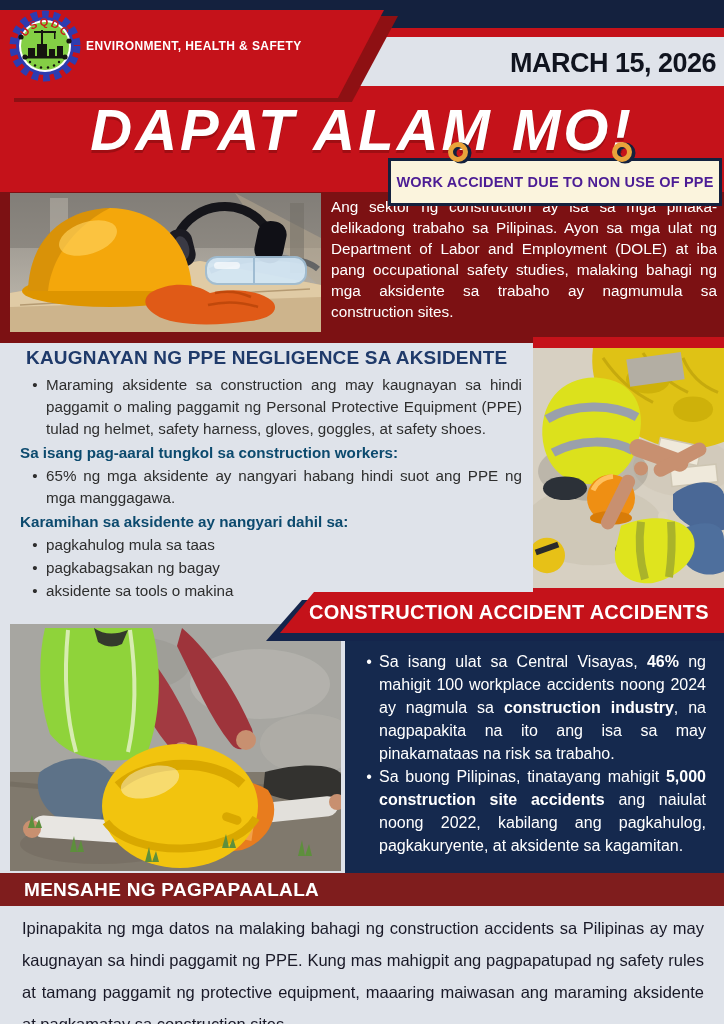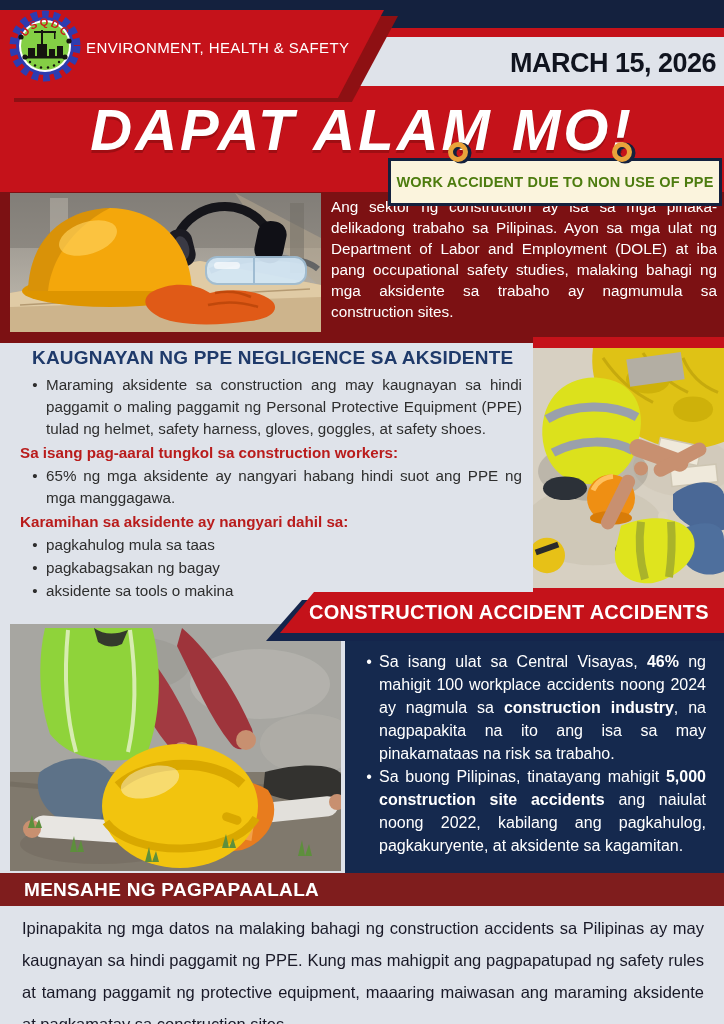--- a/index.html
+++ b/index.html
@@ -13,45 +13,45 @@
   .top-navy{left:0;top:0;width:724px;height:30px;background:#14213e;z-index:1;}
   .red-stripe{left:0;top:28px;width:724px;height:9px;background:#c5121a;z-index:1;}
   .gray-band{left:0;top:37px;width:724px;height:49px;background:#dfe3ea;z-index:1;}
   .date{left:440px;top:48px;width:276px;text-align:right;z-index:2;
     font-size:27px;font-weight:800;color:#10141f;letter-spacing:-0.5px;}
   .hdr-shadow{left:14px;top:16px;width:384px;height:86px;background:#8e1013;
     clip-path:polygon(0 0,100% 0,88% 100%,0 100%);z-index:2;}
   .hdr-red{left:0;top:10px;width:384px;height:88px;background:#c5121a;
     clip-path:polygon(0 0,100% 0,88% 100%,0 100%);z-index:3;}
   .hdr-title{left:86px;top:39px;z-index:4;color:#ffffff;
-    font-size:15px;font-weight:400;letter-spacing:0.4px;}
+    font-size:12px;font-weight:700;letter-spacing:0.4px;}
   .logo{left:8px;top:4px;width:74px;height:84px;z-index:5;}
   
   .hero{left:0;top:86px;width:724px;height:106px;background:#c5121a;z-index:1;}
   .hero-title{left:0;top:96px;width:724px;text-align:center;z-index:2;
     font-size:58px;font-weight:800;font-style:italic;color:#ffffff;
     letter-spacing:3px;text-shadow:0 3px 0 rgba(90,8,10,.35);white-space:nowrap;}
   .sign{left:388px;top:158px;width:328px;height:42px;background:#fbf4dd;
     border:3px solid #14213e;z-index:6;display:flex;align-items:center;justify-content:center;
-    font-size:14.5px;font-weight:800;color:#4d7c0f;letter-spacing:0.2px;text-align:center;}
+    font-size:14.5px;font-weight:800;color:#4c1d95;letter-spacing:0.2px;text-align:center;}
   .hook{width:26px;height:30px;z-index:7;}
   .hook1{left:446px;top:141px;} .hook2{left:610px;top:141px;}
   
   .maroon{left:0;top:192px;width:724px;height:151px;background:#7c1113;z-index:1;}
   .photo1{left:10px;top:193px;width:311px;height:139px;z-index:2;}
   .intro-text{left:331px;top:196px;width:386px;z-index:2;color:#ffffff;
     font-size:15.3px;line-height:21px;text-align:justify;}
   
-  .ppe-title{left:32px;top:347px;z-index:2;color:#1f3a6a;
+  .ppe-title{left:26px;top:347px;z-index:2;color:#1f3a6a;
     font-size:19px;font-weight:800;letter-spacing:0.2px;}
   .blk{z-index:2;color:#2e2e2e;font-size:15.2px;line-height:22px;}
   .bullet-row{display:flex;}
   .bullet-row .dot{width:22px;flex:0 0 22px;text-align:center;}
   .bullet-row p{margin:0;text-align:justify;flex:1;}
-  .bold-head{font-weight:800;color:#b91c1c;}
+  .bold-head{font-weight:800;color:#0c4a6e;}
   .ppe-b1{left:24px;top:374px;width:498px;}
   .ppe-h1{left:20px;top:442px;width:500px;}
   .ppe-b2{left:24px;top:465px;width:498px;}
   .ppe-h2{left:20px;top:511px;width:500px;}
   .ppe-causes{left:24px;top:534px;width:420px;}
   .ppe-causes .bullet-row{margin-bottom:1px;}
   
   .p2-red-top{left:533px;top:337px;width:191px;height:11px;background:#c5121a;z-index:2;}
   .photo2{left:533px;top:348px;width:191px;height:240px;z-index:2;}
   .p2-red-bot{left:533px;top:588px;width:191px;height:11px;background:#c5121a;z-index:2;}

